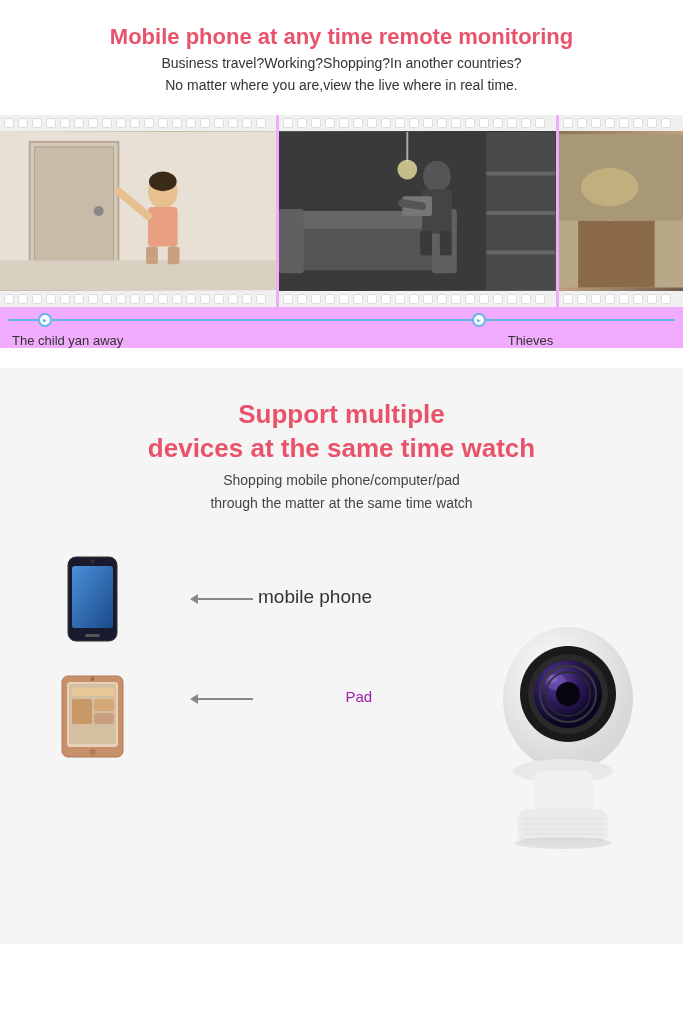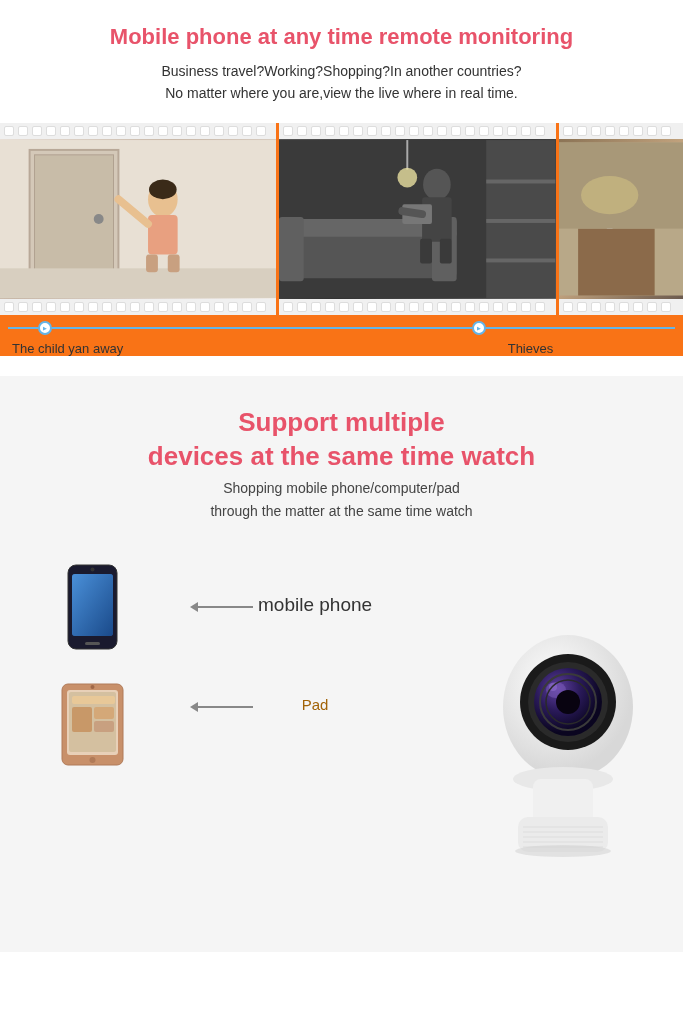--- a/index.html
+++ b/index.html
@@ -14,34 +14,34 @@
     
     .section-monitoring {
       background: #fff;
       padding: 24px 40px 0 40px;
       text-align: center;
     }
     .section-monitoring .heading {
       color: #e8536a;
       font-size: 22px;
       font-weight: bold;
-      margin-bottom: 10px;
+      margin-bottom: 2px;
     }
     .section-monitoring .subtext {
       color: #333;
       font-size: 14px;
       line-height: 1.6;
       margin-bottom: 18px;
     }
 
     
     .filmstrip-container {
       width: 100%;
       position: relative;
-      background: #f97316;
+      background: #f0abfc;
     }
 
     
     .film-panel {
       position: relative;
       flex: 1;
       overflow: hidden;
     }
     .film-holes-top, .film-holes-bottom {
       display: flex;
@@ -454,21 +454,21 @@
       </div>
 
       <div style="display:flex; align-items:center;">
         <div style="width:0;height:0;border-top:5px solid transparent;border-bottom:5px solid transparent;border-right:8px solid #888;"></div>
         <div style="width:55px;height:1.5px;background:#888;"></div>
       </div>
     </div>
 
     <div style="position:absolute; left:238px; top:42px; display:flex; flex-direction:column; gap:80px;">
       <div style="font-size:19px; color:#333;">mobile phone</div>
-      <div style="font-size:15px; color:#a16207;">Pad</div>
+      <div style="font-size:15px; color:#a21caf;text-align:right;">Pad</div>
     </div>
 
     <div class="camera-wrap">
       <svg width="185" height="290" viewBox="0 0 185 290" xmlns="http://www.w3.org/2000/svg">
 
         <ellipse cx="110" cy="110" rx="65" ry="72" fill="#f5f5f5"></ellipse>
 
         <ellipse cx="110" cy="110" rx="65" ry="72" fill="url(#camgradient)"></ellipse>
         <defs>
           <radialGradient id="camgradient" cx="40%" cy="35%" r="60%">

